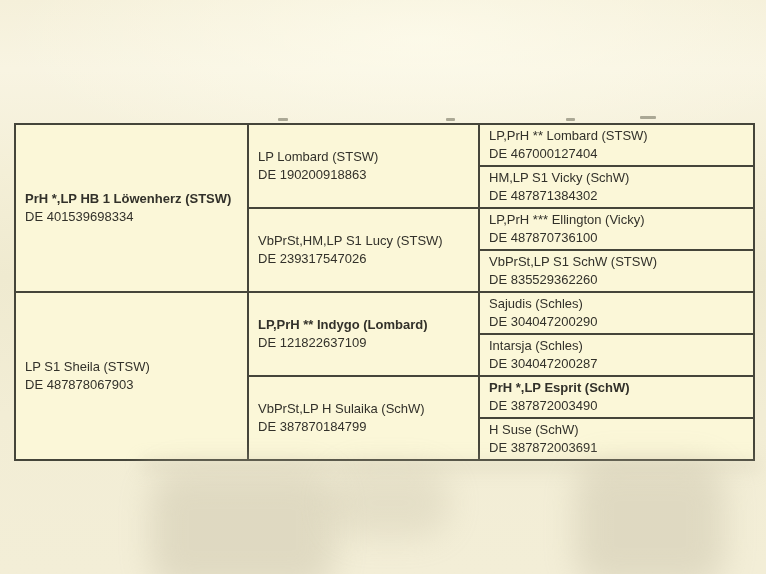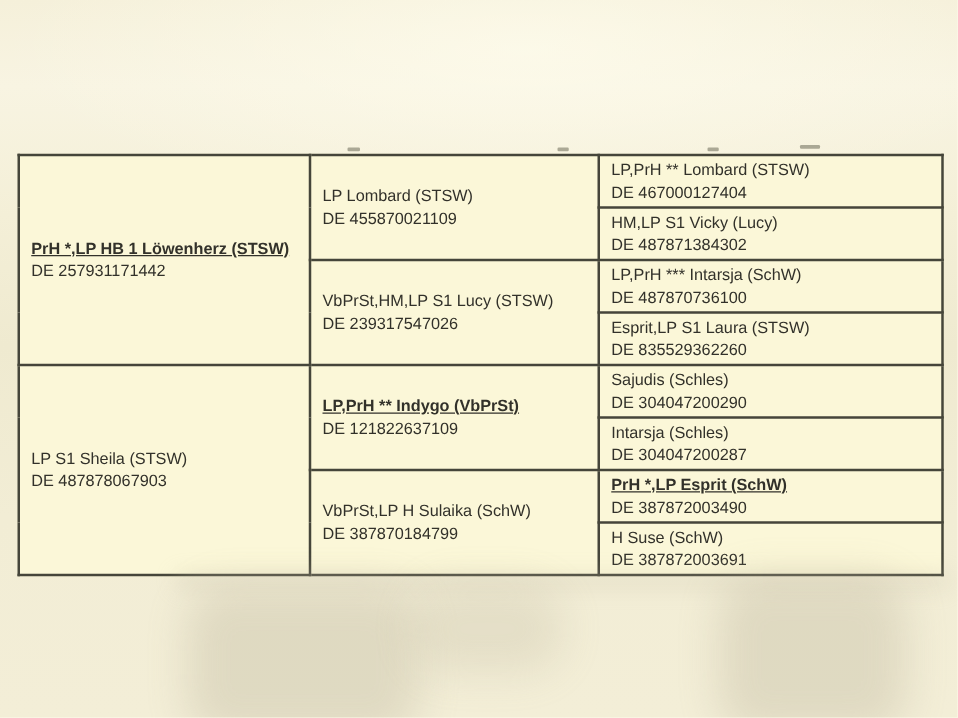--- a/index.html
+++ b/index.html
@@ -32,21 +32,21 @@
     border: 2px solid #45453a;
     padding: 2px 6px 2px 9px;
     vertical-align: middle;
     color: #32312a;
     font-size: 13px;
     line-height: 18px;
     overflow: hidden;
   }
   td.outer { border-width: 2px; }
   .name { font-weight: normal; white-space: nowrap; }
-  .name.bold { font-weight: bold; text-decoration: underline; }
+  .name.bold { font-weight: bold; }
   .reg { white-space: nowrap; }
 
   
   .dash-artifact {
     position: absolute;
     height: 3px;
     background: #6b6a58;
     opacity: 0.55;
     border-radius: 1px;
   }
@@ -77,60 +77,60 @@
 <table class="pedigree">
   <colgroup>
     <col style="width:233px">
     <col style="width:231px">
     <col style="width:275px">
   </colgroup>
   <tbody>
       <tr style="height:39px">
     <td rowspan="4" class="outer">
       <div class="name bold">PrH *,LP HB 1 Löwenherz (STSW)</div>
-      <div class="reg">DE 257931171442</div>
+      <div class="reg">DE 401539698334</div>
     </td>
     <td rowspan="2">
       <div class="name">LP Lombard (STSW)</div>
-      <div class="reg">DE 455870021109</div>
+      <div class="reg">DE 190200918863</div>
     </td>
     <td>
       <div class="name">LP,PrH ** Lombard (STSW)</div>
       <div class="reg">DE 467000127404</div>
     </td>
   </tr>
   <tr style="height:39px">
     <td>
-      <div class="name">HM,LP S1 Vicky (Lucy)</div>
+      <div class="name">HM,LP S1 Vicky (SchW)</div>
       <div class="reg">DE 487871384302</div>
     </td>
   </tr>
   <tr style="height:39px">
     <td rowspan="2">
       <div class="name">VbPrSt,HM,LP S1 Lucy (STSW)</div>
       <div class="reg">DE 239317547026</div>
     </td>
     <td>
-      <div class="name">LP,PrH *** Intarsja (SchW)</div>
+      <div class="name">LP,PrH *** Ellington (Vicky)</div>
       <div class="reg">DE 487870736100</div>
     </td>
   </tr>
   <tr style="height:39px">
     <td>
-      <div class="name">Esprit,LP S1 Laura (STSW)</div>
+      <div class="name">VbPrSt,LP S1 SchW (STSW)</div>
       <div class="reg">DE 835529362260</div>
     </td>
   </tr>
   <tr style="height:39px">
     <td rowspan="4" class="outer">
       <div class="name">LP S1 Sheila (STSW)</div>
       <div class="reg">DE 487878067903</div>
     </td>
     <td rowspan="2">
-      <div class="name bold">LP,PrH ** Indygo (VbPrSt)</div>
+      <div class="name bold">LP,PrH ** Indygo (Lombard)</div>
       <div class="reg">DE 121822637109</div>
     </td>
     <td>
       <div class="name">Sajudis (Schles)</div>
       <div class="reg">DE 304047200290</div>
     </td>
   </tr>
   <tr style="height:39px">
     <td>
       <div class="name">Intarsja (Schles)</div>

